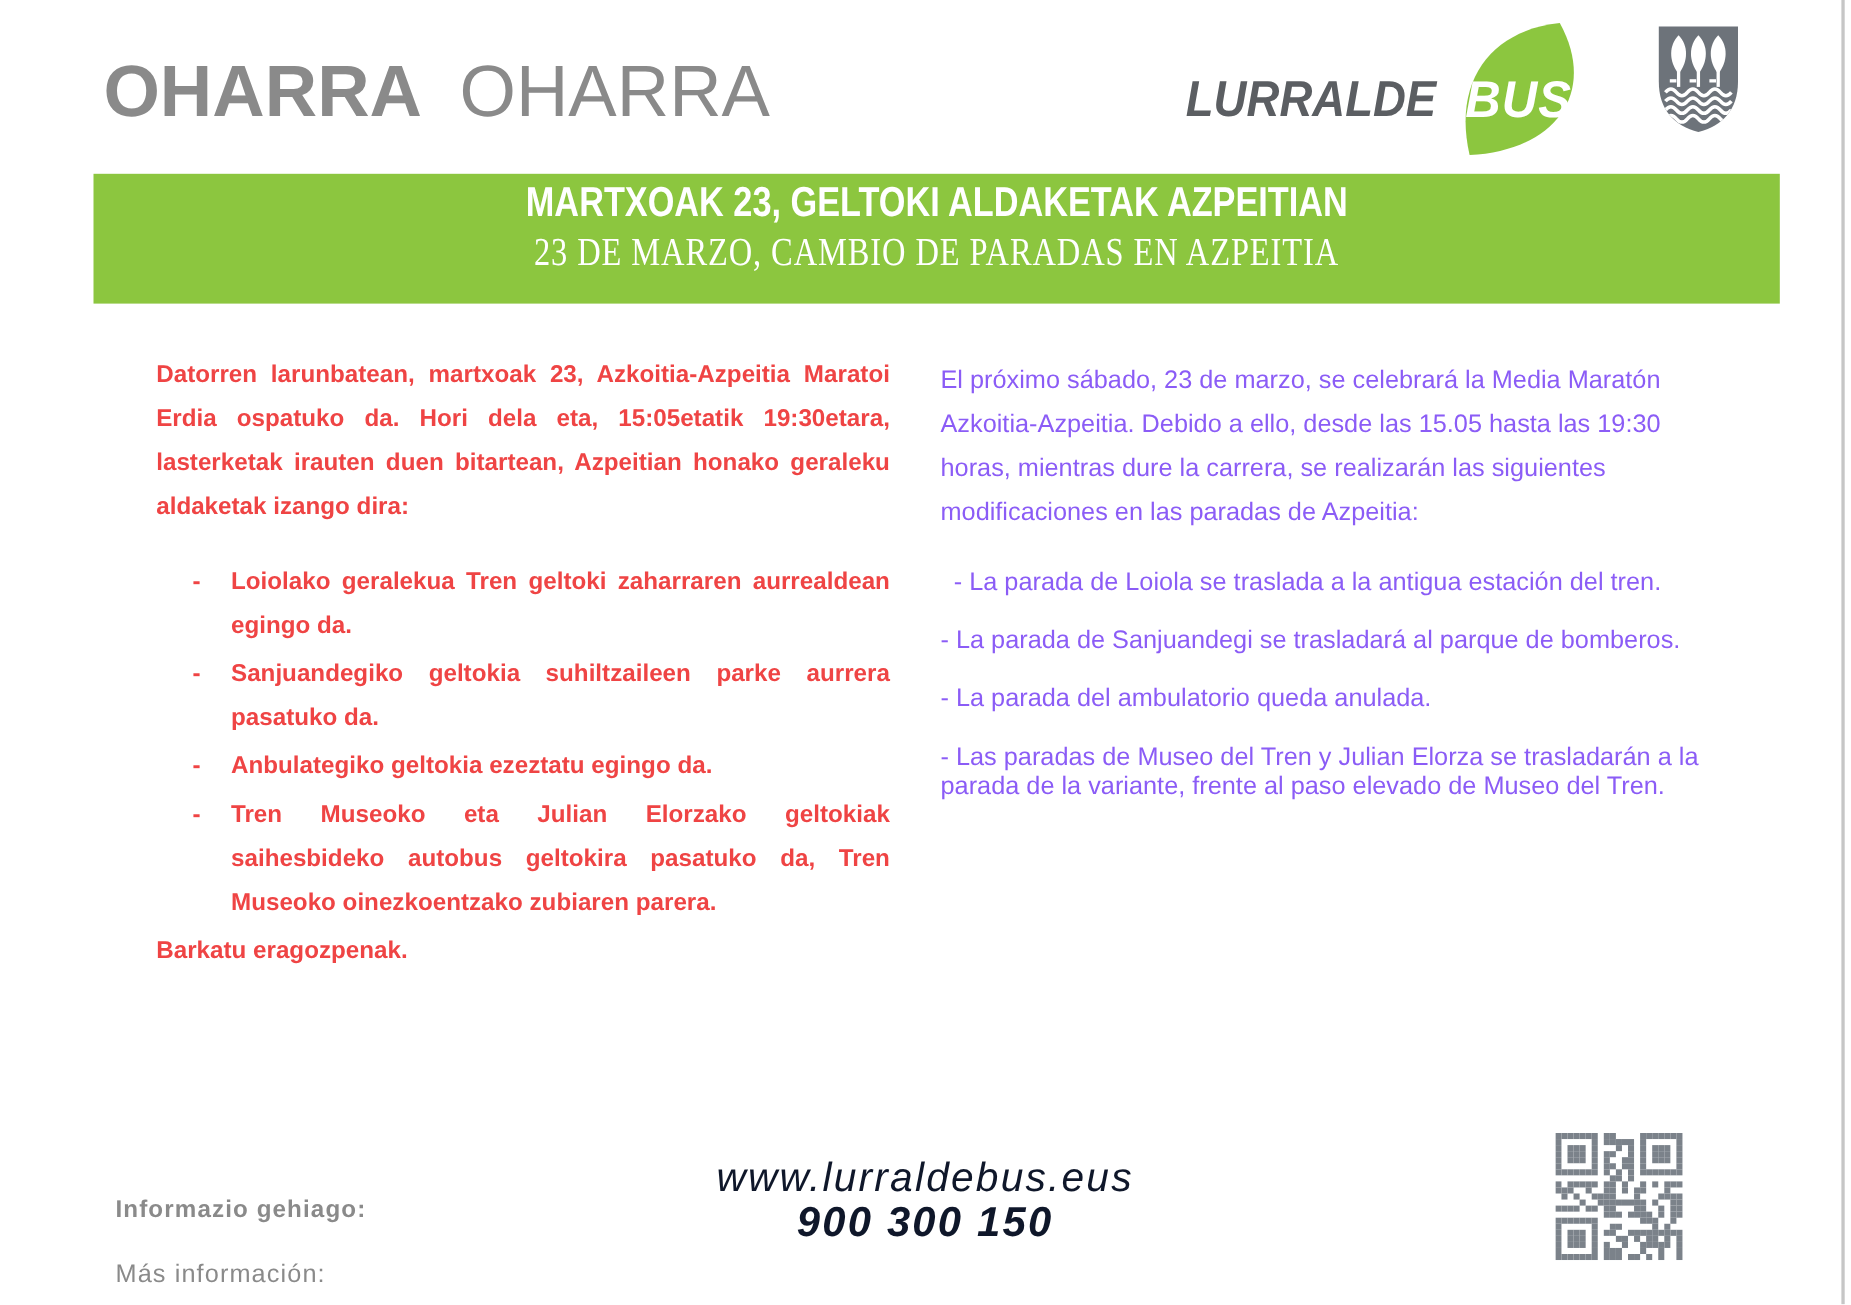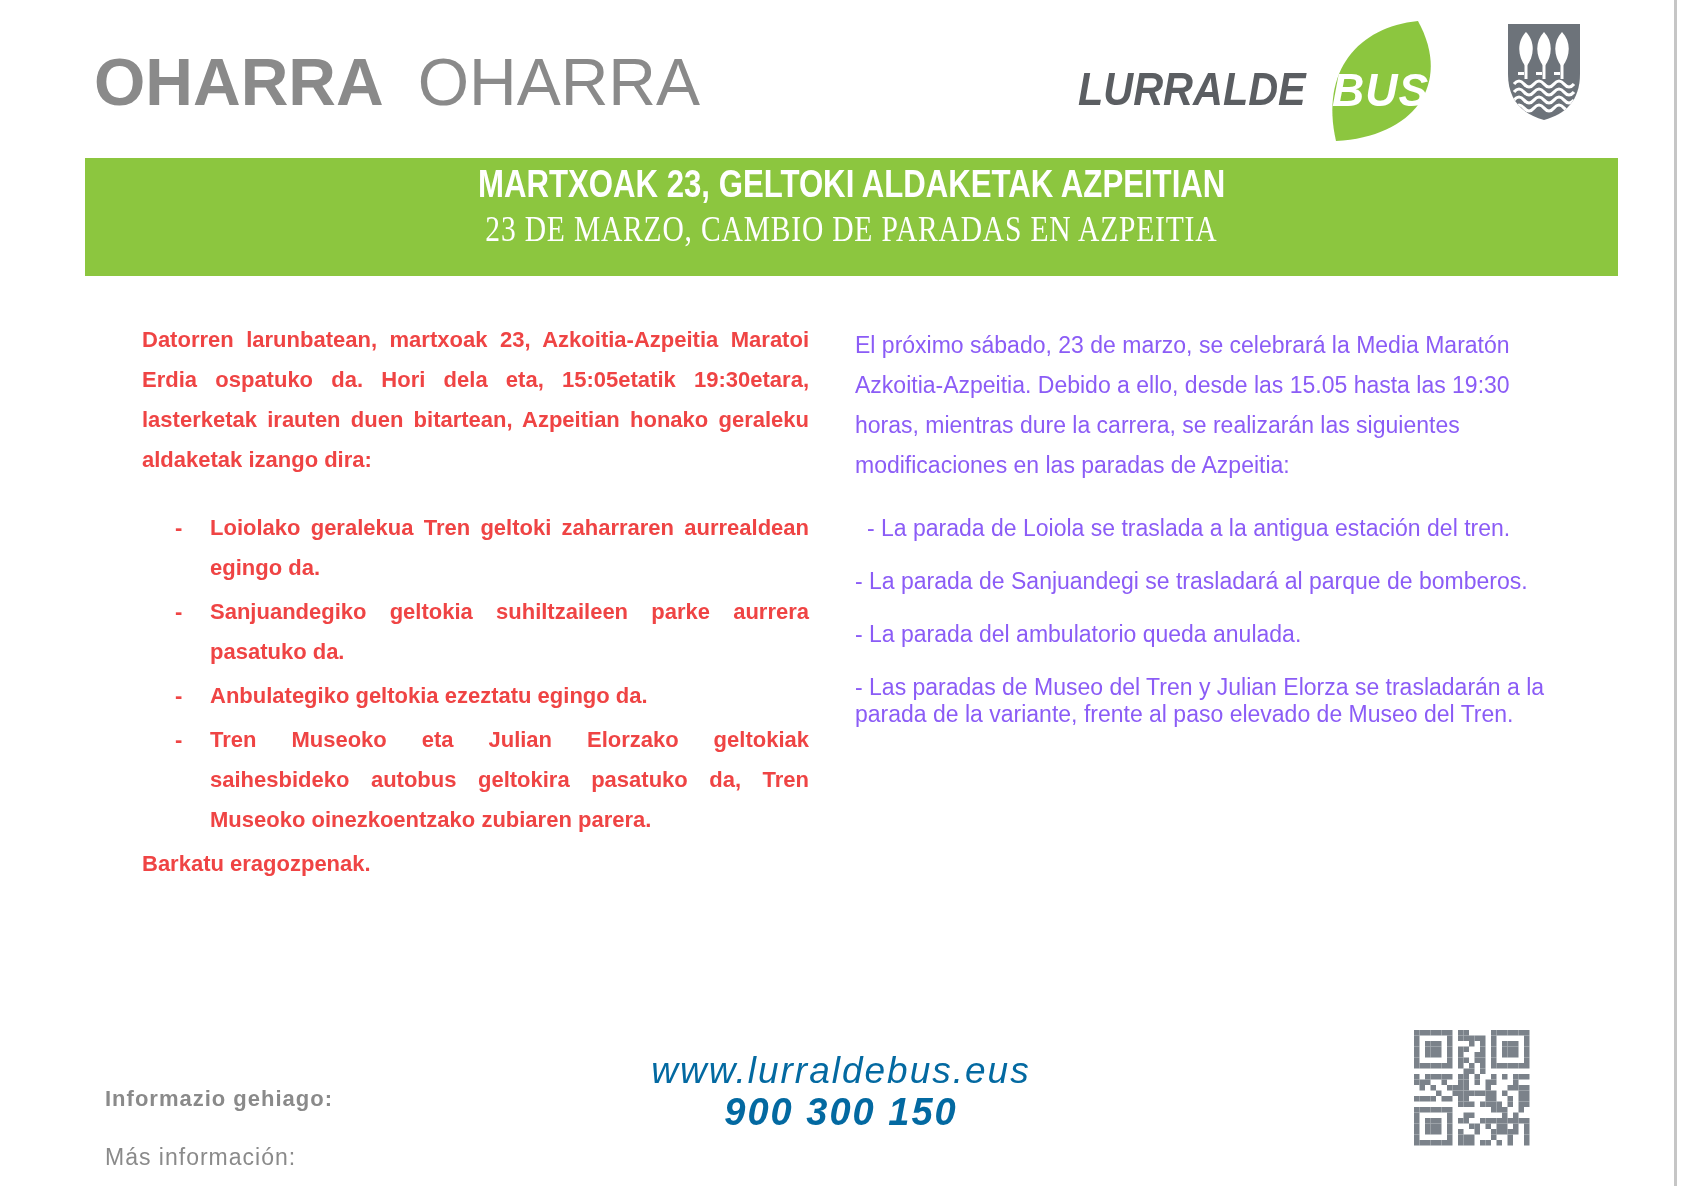--- a/index.html
+++ b/index.html
@@ -48,21 +48,21 @@
   .col-right{
     position:absolute;left:855px;top:325px;width:715px;
     color:#8b5cf6;font-weight:400;font-size:23px;
   }
   .col-right .intro{margin:0 0 30px 0;line-height:40px;}
   .rbullet{margin:0 0 26px 0;line-height:27px;}
   .rbullet.first{text-indent:12px;}
   .rclosing{margin:0;line-height:27px;}
 
   
-  .footer-center{position:absolute;left:341px;top:1050px;width:1000px;text-align:center;color:#0369a1;font-style:italic;}
+  .footer-center{position:absolute;left:341px;top:1050px;width:1000px;text-align:center;color:#0f172a;font-style:italic;}
   .footer-center .site{font-size:37px;line-height:42px;font-weight:400;letter-spacing:2px;}
   .footer-center .phone{font-size:38px;line-height:40px;font-weight:700;letter-spacing:2px;}
   .footer-info{position:absolute;left:105px;top:1084px;color:#8a8a8a;}
   .footer-info .l1{font-size:22px;line-height:29px;font-weight:700;letter-spacing:1px;}
   .footer-info .l2{font-size:23px;line-height:29px;font-weight:400;letter-spacing:1px;margin-top:30px;}
   .qr{position:absolute;left:1414px;top:1030px;width:116px;height:116px;}
 </style>
 </head>
 <body>
 

